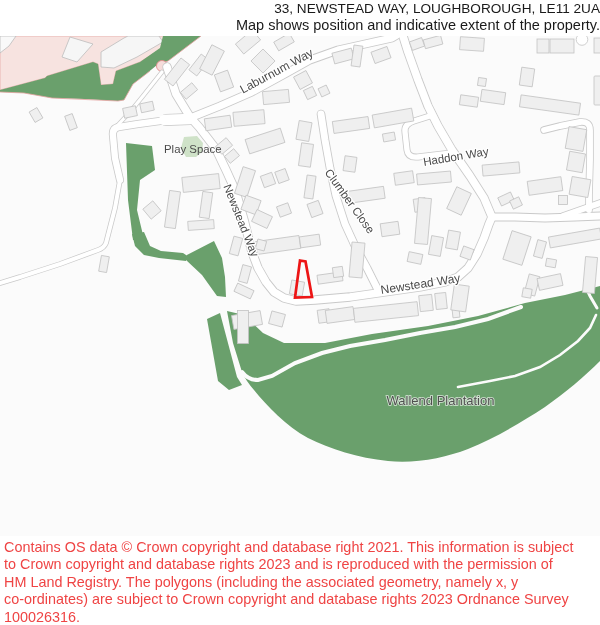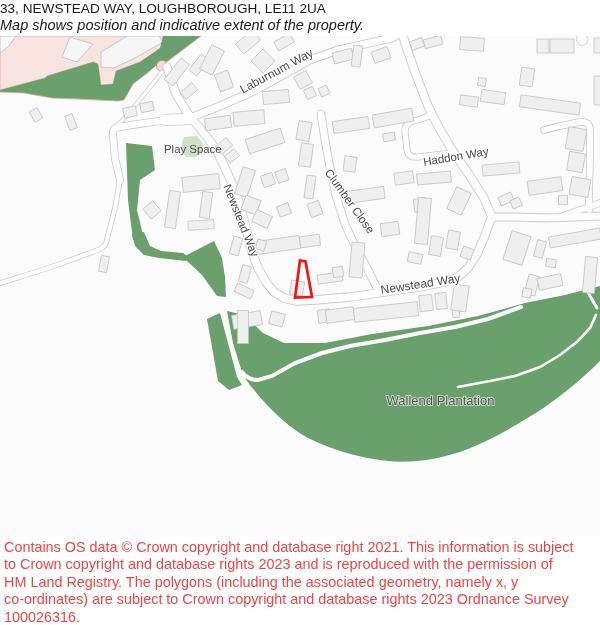--- a/index.html
+++ b/index.html
@@ -1,19 +1,19 @@
 <!DOCTYPE html>
 <html><head>
 <meta charset="utf-8">
 <style>
 html,body{margin:0;padding:0;background:#fff;}
 .page{position:relative;width:600px;height:625px;background:#fff;overflow:hidden;font-family:"Liberation Sans",sans-serif;}
-.hdr{position:absolute;left:0;width:600px;text-align:left;color:#1a1a1a;}
+.hdr{position:absolute;left:0;width:600px;text-align:right;color:#1a1a1a;}
 .h1{top:1.2px;font-size:13.6px;}
-.h2{top:17.2px;font-size:14.5px;font-style:italic;}
+.h2{top:17.2px;font-size:14.5px;}
 .ftr{position:absolute;left:4px;top:538.5px;width:596px;font-size:14.4px;line-height:17.5px;color:#ef4444;}
 </style>
 </head>
 <body>
 <div class="page">
 
 <svg width="600" height="625" viewBox="0 0 600 625" style="position:absolute;left:0;top:0">
 <defs>
 <clipPath id="mapclip">
           <rect x="0" y="36" width="600" height="500"></rect>

